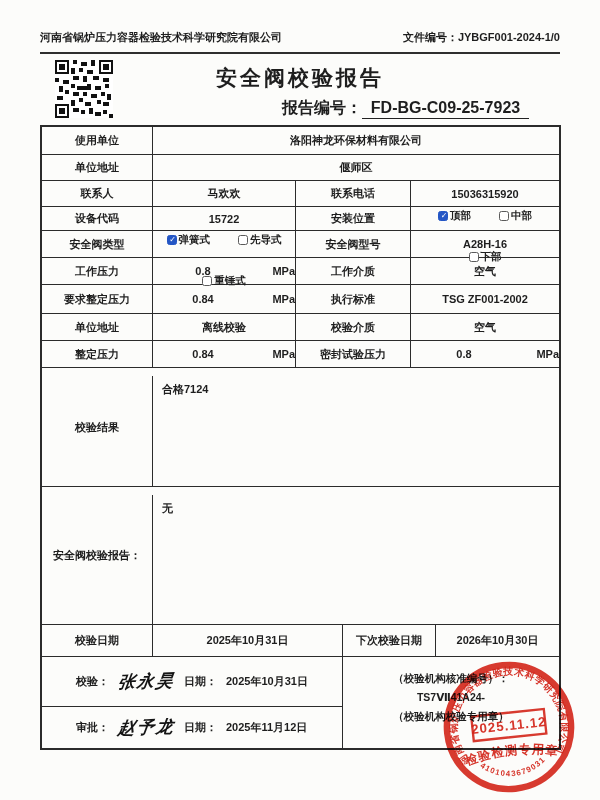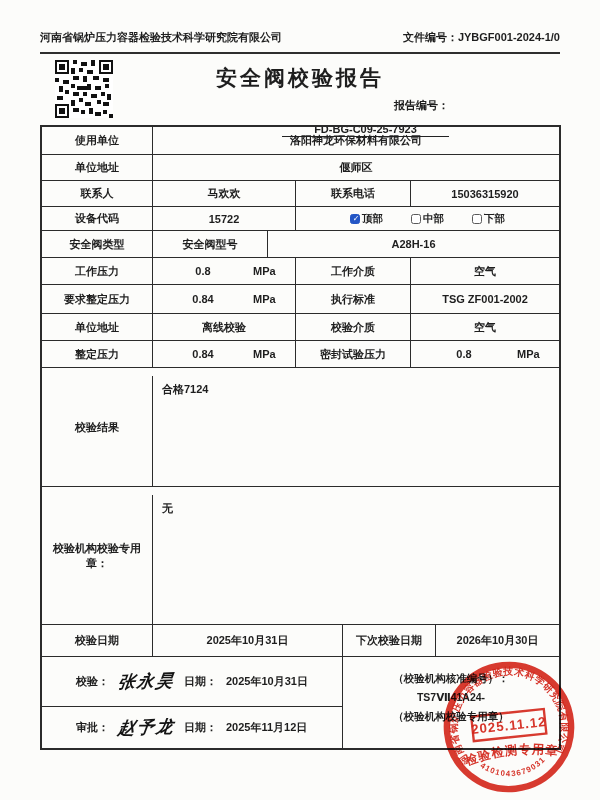--- a/index.html
+++ b/index.html
@@ -8,39 +8,39 @@
 
   
   .hdr{position:absolute;top:30px;left:40px;right:40px;display:flex;justify-content:space-between;
        align-items:flex-end;font-size:11px;font-weight:700;border-bottom:2.5px solid #2e2e2e;padding-bottom:7px;}
   .hdr-right{white-space:nowrap;}
 
   
   .qr{position:absolute;left:55px;top:60px;width:58px;height:58px;}
 
   .title{position:absolute;top:64px;left:0;right:0;text-align:center;font-size:21px;font-weight:700;letter-spacing:3px;}
-  .repno{position:absolute;top:98px;left:282px;display:flex;align-items:flex-end;gap:10px;font-size:11px;font-weight:700;flex-direction:column;}
+  .repno{position:absolute;top:98px;left:282px;display:flex;align-items:flex-end;font-size:16px;font-weight:700;}
   .repno .val{display:inline-block;min-width:155px;text-align:center;border-bottom:1.8px solid #222;padding:0 6px 1px 6px;}
 
   
   .tbl{position:absolute;top:125px;left:40px;width:517px;border:2px solid #2b2b2b;font-size:11px;font-weight:700;background:transparent;}
   .row{display:flex;}
   .row + .row, .bt{border-top:1.6px solid #2b2b2b;}
   .c{display:flex;align-items:center;justify-content:center;box-sizing:border-box;padding:1px 3px;text-align:center;}
   .c + .c{border-left:1.6px solid #2b2b2b;}
   .w1{width:110px;flex:none;}
   .w2{width:143px;flex:none;}
   .w3{width:115px;flex:none;}
   .fx{flex:1;}
   .topleft{justify-content:flex-start;align-items:flex-start;text-align:left;padding:6px 9px;margin-top:8px;}
 
   
   .pv{padding:0;}
   .pv .pnum{flex:1;text-align:center;}
-  .pv .punit{width:42px;text-align:left;flex:none;}
+  .pv .punit{width:42px;text-align:right;flex:none;}
 
   
   .opts{flex-wrap:wrap;column-gap:4px;row-gap:1px;font-size:10.5px;padding:2px 3px;line-height:1.25;gap:28px;}
   .opt{display:inline-flex;align-items:center;gap:2px;white-space:nowrap;}
   .cb{position:relative;width:10px;height:10px;border:1.4px solid #5a5a5a;border-radius:2.5px;box-sizing:border-box;flex:none;background:#fff;}
   .cb.checked{background:#2456c5;border-color:#2456c5;}
   .cb.checked::after{content:"✓";position:absolute;left:0;top:-1px;width:10px;text-align:center;color:#fff;font-size:8px;font-weight:700;line-height:10px;}
 
   
   .sigleft{width:300px;flex:none;display:flex;flex-direction:column;}
@@ -143,38 +143,53 @@
     <div class="row" style="height:25px">
       <div class="c w1">联系人</div>
       <div class="c w2">马欢欢</div>
       <div class="c w3">联系电话</div>
       <div class="c fx">15036315920</div>
     </div>
 
     <div class="row" style="height:23px">
       <div class="c w1">设备代码</div>
       <div class="c w2">15722</div>
+      <div class="c w3">安装位置</div>
       <div class="c fx opts">
         <span class="opt">
             <span class="cb checked"></span>
             <span>顶部</span>
           </span>
         <span class="opt">
             <span class="cb"></span>
             <span>中部</span>
           </span>
         <span class="opt">
             <span class="cb"></span>
             <span>下部</span>
           </span>
       </div>
     </div>
 
     <div class="row" style="height:26px">
       <div class="c w1">安全阀类型</div>
+      <div class="c w2 opts">
+        <span class="opt">
+            <span class="cb checked"></span>
+            <span>弹簧式</span>
+          </span>
+        <span class="opt">
+            <span class="cb"></span>
+            <span>先导式</span>
+          </span>
+        <span class="opt">
+            <span class="cb"></span>
+            <span>重锤式</span>
+          </span>
+      </div>
       <div class="c w3">安全阀型号</div>
       <div class="c fx">A28H-16</div>
     </div>
 
     <div class="row" style="height:26px">
       <div class="c w1">工作压力</div>
       <div class="c w2 pv">
         <span class="pnum">0.8</span>
         <span class="punit">MPa</span>
       </div>
@@ -211,21 +226,21 @@
         <span class="punit">MPa</span>
       </div>
     </div>
 
     <div class="row" style="height:118px">
       <div class="c w1">校验结果</div>
       <div class="c fx topleft">合格7124</div>
     </div>
 
     <div class="row" style="height:137px">
-      <div class="c w1">校验机构校验专用章：</div>
+      <div class="c w1">安全阀校验报告：</div>
       <div class="c fx topleft">无</div>
     </div>
 
     <div class="row" style="height:31px">
       <div class="c w1">校验日期</div>
       <div class="c" style="width:190px;flex:none">2025年10月31日</div>
       <div class="c" style="width:93px;flex:none">下次校验日期</div>
       <div class="c fx">2026年10月30日</div>
     </div>
 

